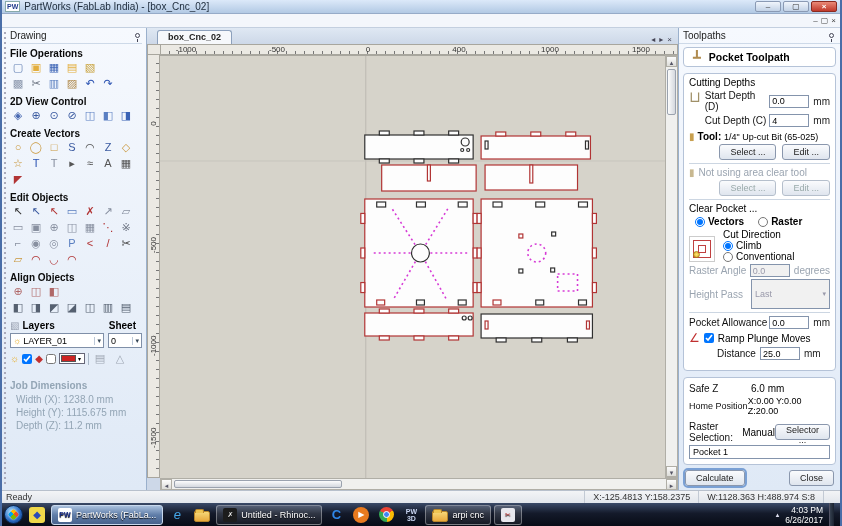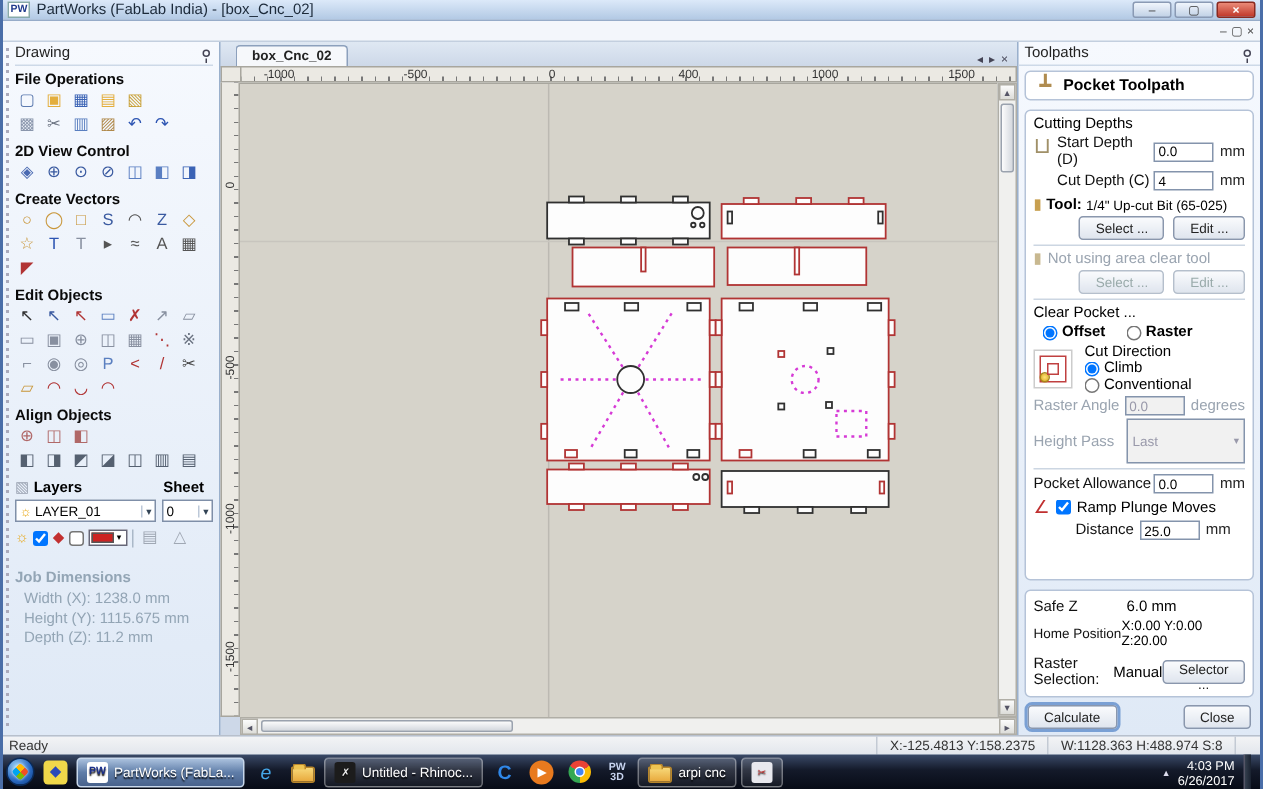--- a/index.html
+++ b/index.html
@@ -467,28 +467,28 @@
           </div>
         <div class="prow" style="justify-content:flex-end;gap:6px">
           <button class="btn dis">Select ...</button>
           <button class="btn dis">Edit ...</button>
         </div>
         <hr class="div">
         <div class="labb">Clear Pocket ...</div>
         <div class="prow" style="gap:14px;padding-left:6px">
           <label style="display:flex;align-items:center;font-weight:bold">
               <input type="radio" name="cpmode" class="rd" checked="" style="">
-              <span>Offset</span>
+              <span>Vectors</span>
             </label>
           <label style="display:flex;align-items:center;font-weight:bold">
               <input type="radio" name="cpmode" class="rd" style="">
               <span>Raster</span>
             </label>
         </div>
-        <div class="prow" style="align-items:center">
+        <div class="prow" style="align-items:flex-end">
           <span class="spiral">
               <span class="dot"></span>
             </span>
           <div style="flex:1;padding-left:8px">
             <div>Cut Direction</div>
             <label style="display:flex;align-items:center">
                 <input type="radio" name="cdir" class="rd" checked="" style="">
                 <span>Climb</span>
               </label>
             <label style="display:flex;align-items:center">
@@ -535,20 +535,23 @@
           </div>
         <div class="prow" style="font-size:9px">
             <span class="lab" style="width:62px">Home Position</span>
           <span>X:0.00 Y:0.00 Z:20.00</span>
           </div>
         <div class="prow" style="margin-top:5px">
             <span class="lab">Raster Selection:</span>
           <span style="margin-left:6px">Manual</span>
           <button class="btn" style="margin-left:auto">Selector ...</button>
           </div>
+        <div class="prow">
+            <input id="name-input" value="Pocket 1" style="">
+          </div>
       </div>
 
       <div id="calc-row">
         <button class="btn" id="calc-btn">Calculate</button>
         <button class="btn">Close</button>
       </div>
     </div>
   </div>
 
   <div id="statusbar">

